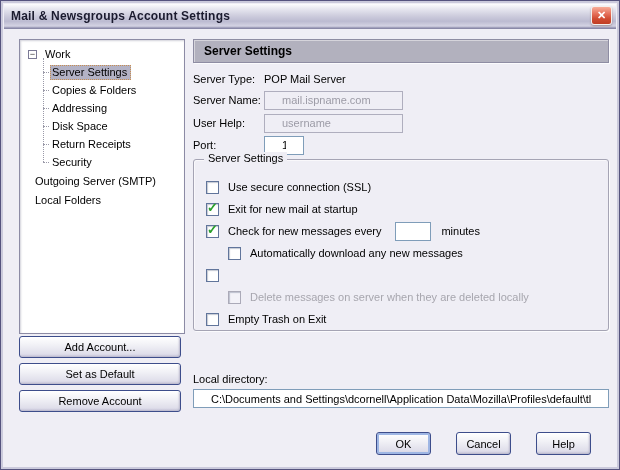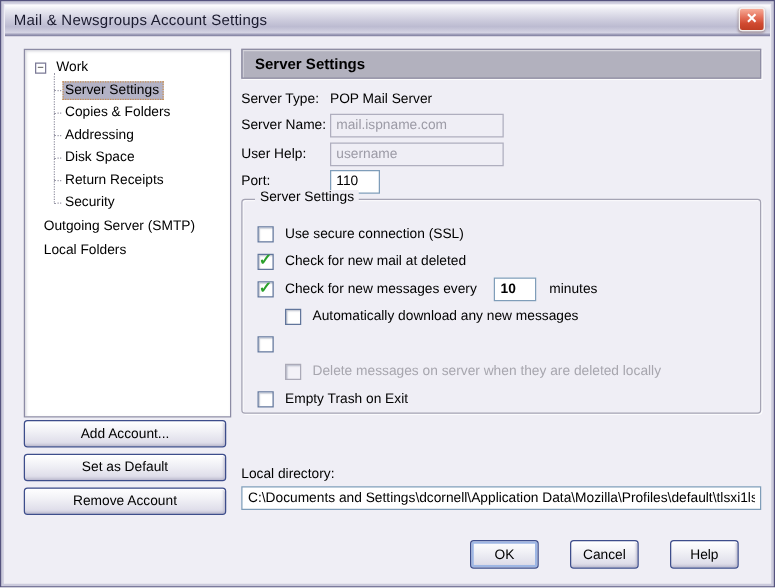--- a/index.html
+++ b/index.html
@@ -12,21 +12,21 @@
     overflow:hidden;
     font-size:11px; color:#000;
   }
   
   .titlebar {
     position:absolute; left:3px; right:3px; top:3px; height:25px;
     background:linear-gradient(180deg,#FDFDFE 0%,#E9E9F1 18%,#CDCCDD 50%,#BCBBD1 72%,#D4D3E3 92%,#908FAE 100%);
     border-bottom:1px solid #8A89A8;
     display:flex; align-items:center;
   }
-  .title { font-size:12px; font-weight:normal; color:#1A1A2E; padding-left:7px; letter-spacing:.2px; }
+  .title { font-size:12px; font-weight:bold; color:#1A1A2E; padding-left:7px; letter-spacing:.2px; }
   .close-btn {
     position:absolute; right:4px; top:2px; width:21px; height:19px;
     border:1px solid #F3EFED; border-radius:3px;
     background:linear-gradient(180deg,#F7AC98 0%,#E5705A 40%,#D04A30 70%,#C03E24 100%);
     color:#fff; font-size:11px; font-weight:bold; line-height:17px; text-align:center;
     box-shadow:0 1px 2px rgba(60,20,10,.35);
     cursor:default;
   }
   
   .tree {
@@ -72,21 +72,21 @@
     border:1px solid #8E8DA3;
     box-shadow:inset 1px 1px 0 rgba(255,255,255,.45), 1px 1px 0 #FBFBFD;
     display:flex; align-items:center; padding-left:10px;
     font-size:12px; font-weight:bold;
   }
   .frow { position:absolute; left:192px; display:flex; align-items:center; height:20px; }
   .flabel { width:71px; flex:0 0 71px; }
   .input {
     border:1px solid #7F9DB9; background:#fff;
     font:11px "Liberation Sans", sans-serif; color:#000;
-    padding:2px 4px; height:19px;
+    padding:2px 17px; height:19px;
   }
   .input.disabled { border-color:#AFAEBE; background:#EFEEF5; color:#9C9BA6; box-shadow:none; }
   
   .group {
     position:absolute; left:192px; top:158px; width:416px; height:172px;
     border:1px solid #A5A4B4; border-radius:3px;
     box-shadow:1px 1px 0 #FBFBFD, inset 1px 1px 0 rgba(255,255,255,.6);
   }
   .group-label {
     position:absolute; top:-8px; left:10px; background:#EFEEF5; padding:0 4px;
@@ -194,21 +194,21 @@
 
       <div class="cbrow">
         <span class="cb"></span>
         <span class="cblabel">Use secure connection (SSL)</span>
       </div>
 
       <div class="cbrow">
         <span class="cb checked">
             <span class="mark">✓</span>
           </span>
-        <span class="cblabel">Check for new mail at deleted</span>
+        <span class="cblabel">Exit for new mail at startup</span>
       </div>
 
       <div class="cbrow">
         <span class="cb checked">
             <span class="mark">✓</span>
           </span>
         <span class="cblabel">Check for new messages every</span>
         <input class="input mini-input" value="10" style="">
         <span>minutes</span>
       </div>

